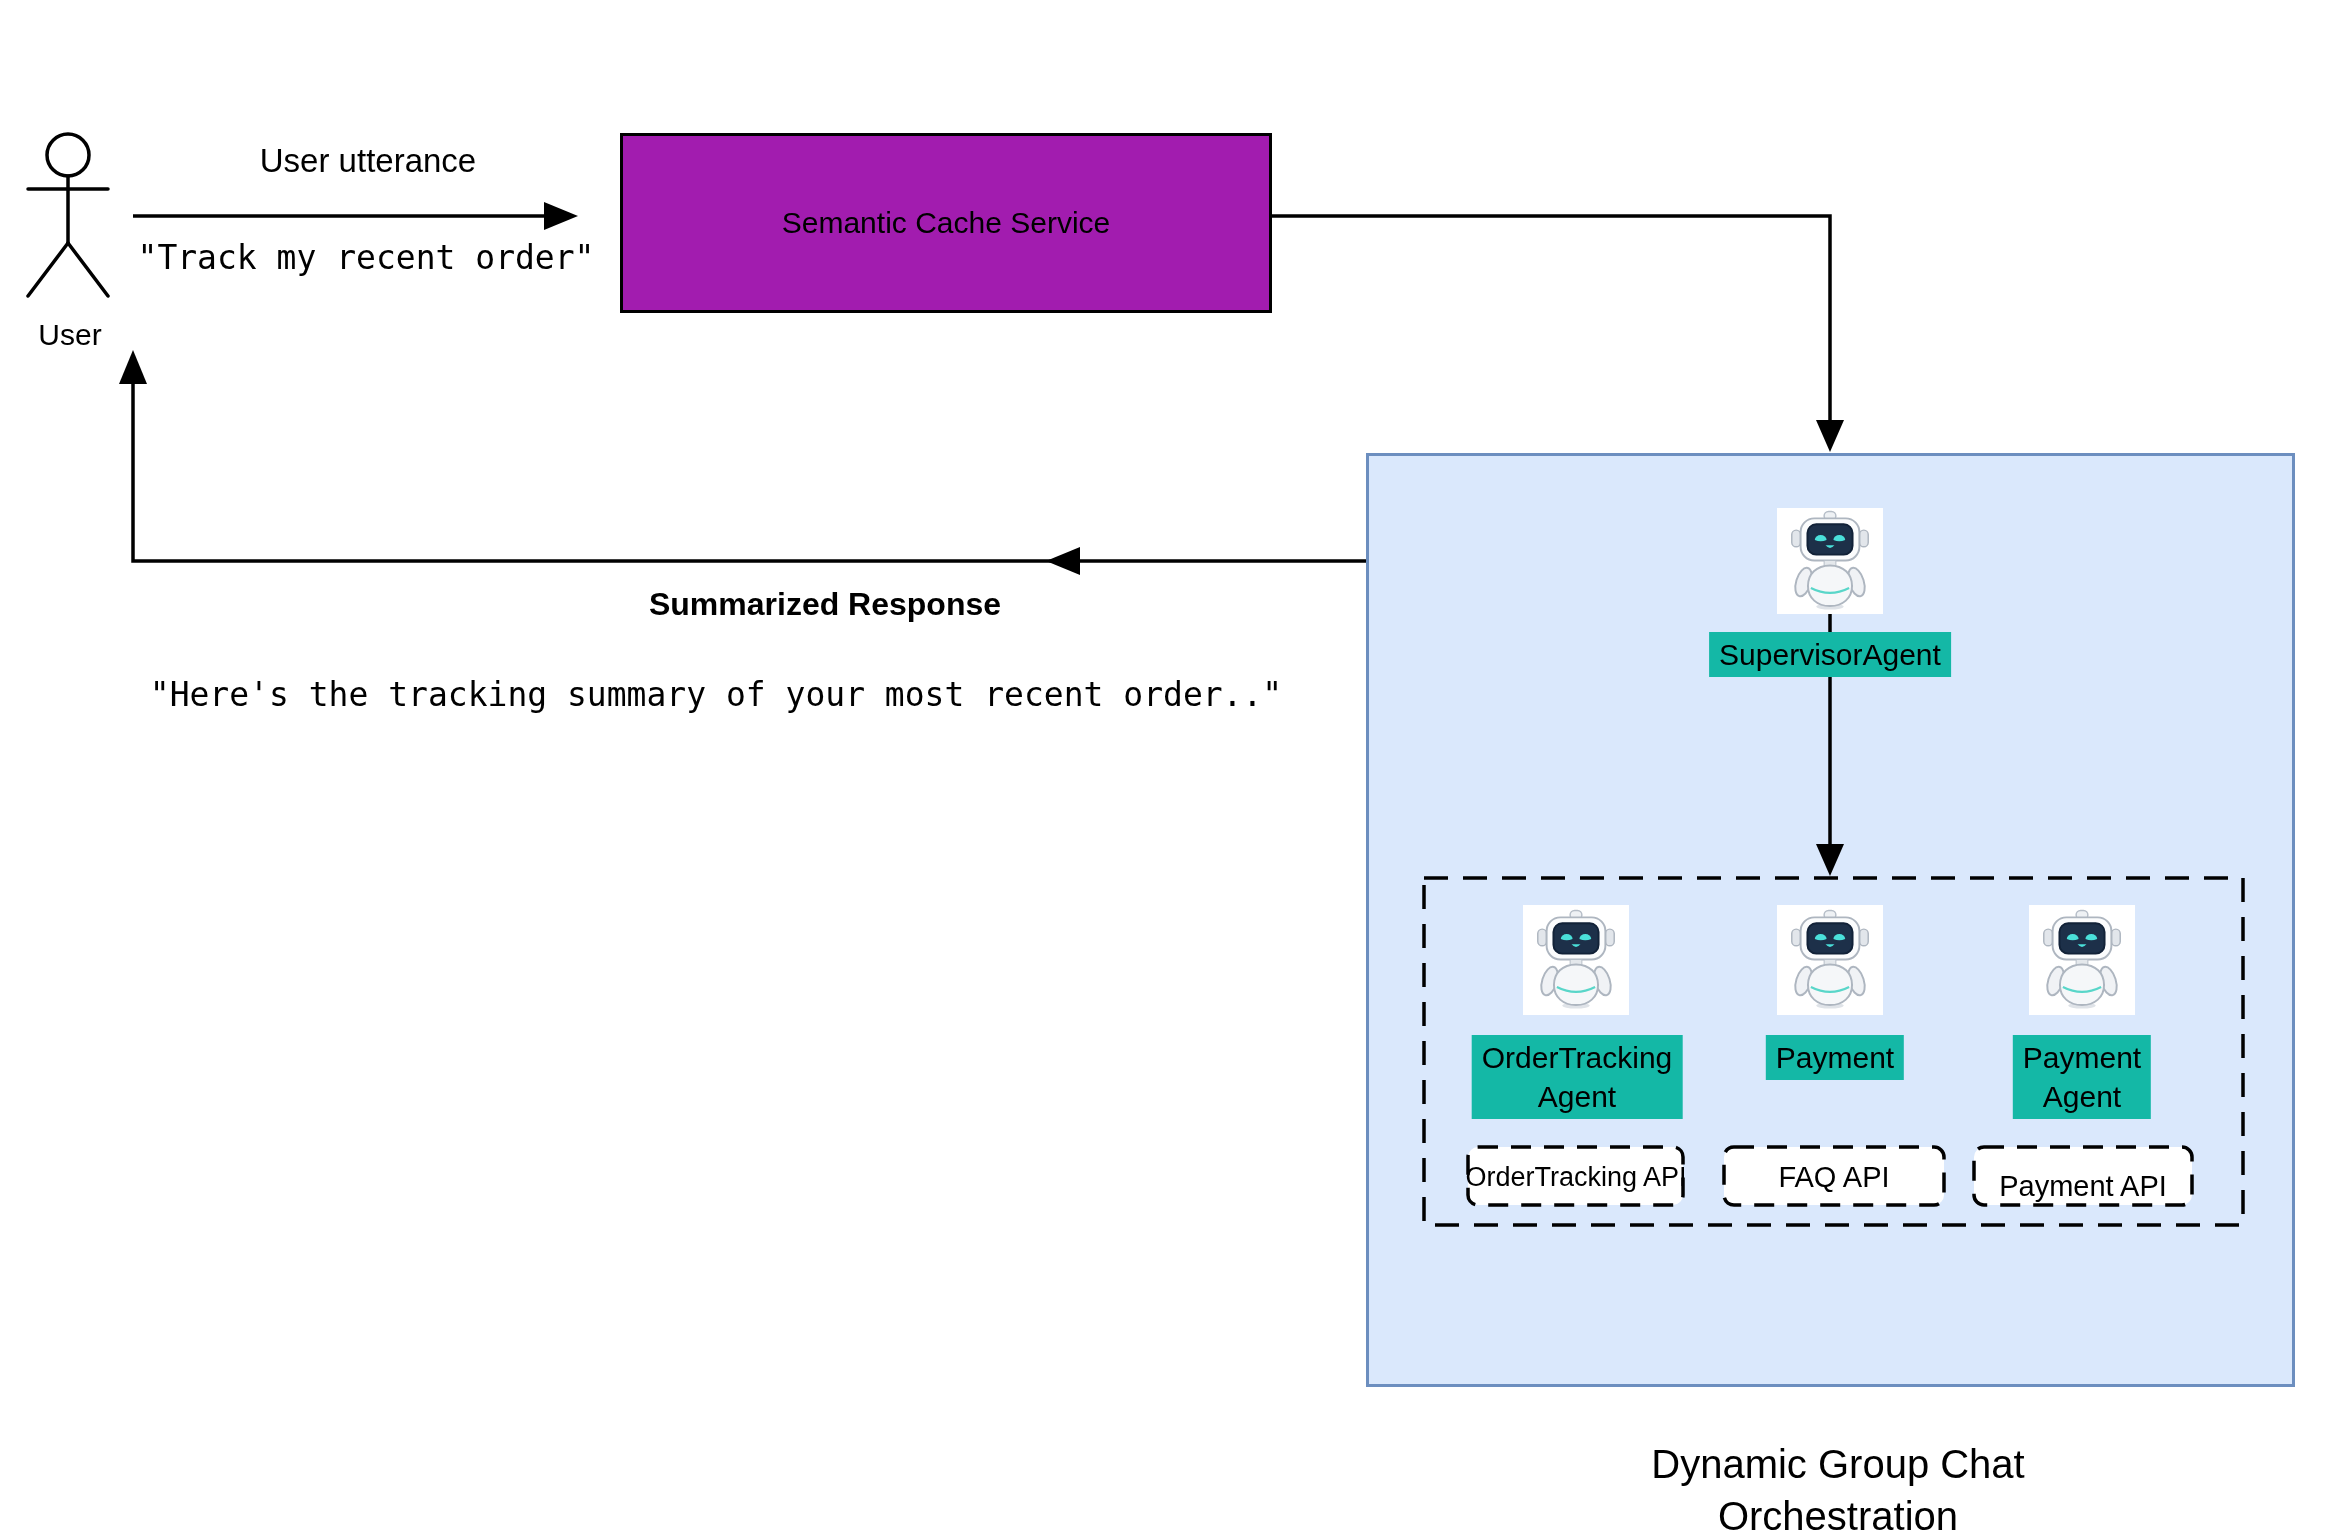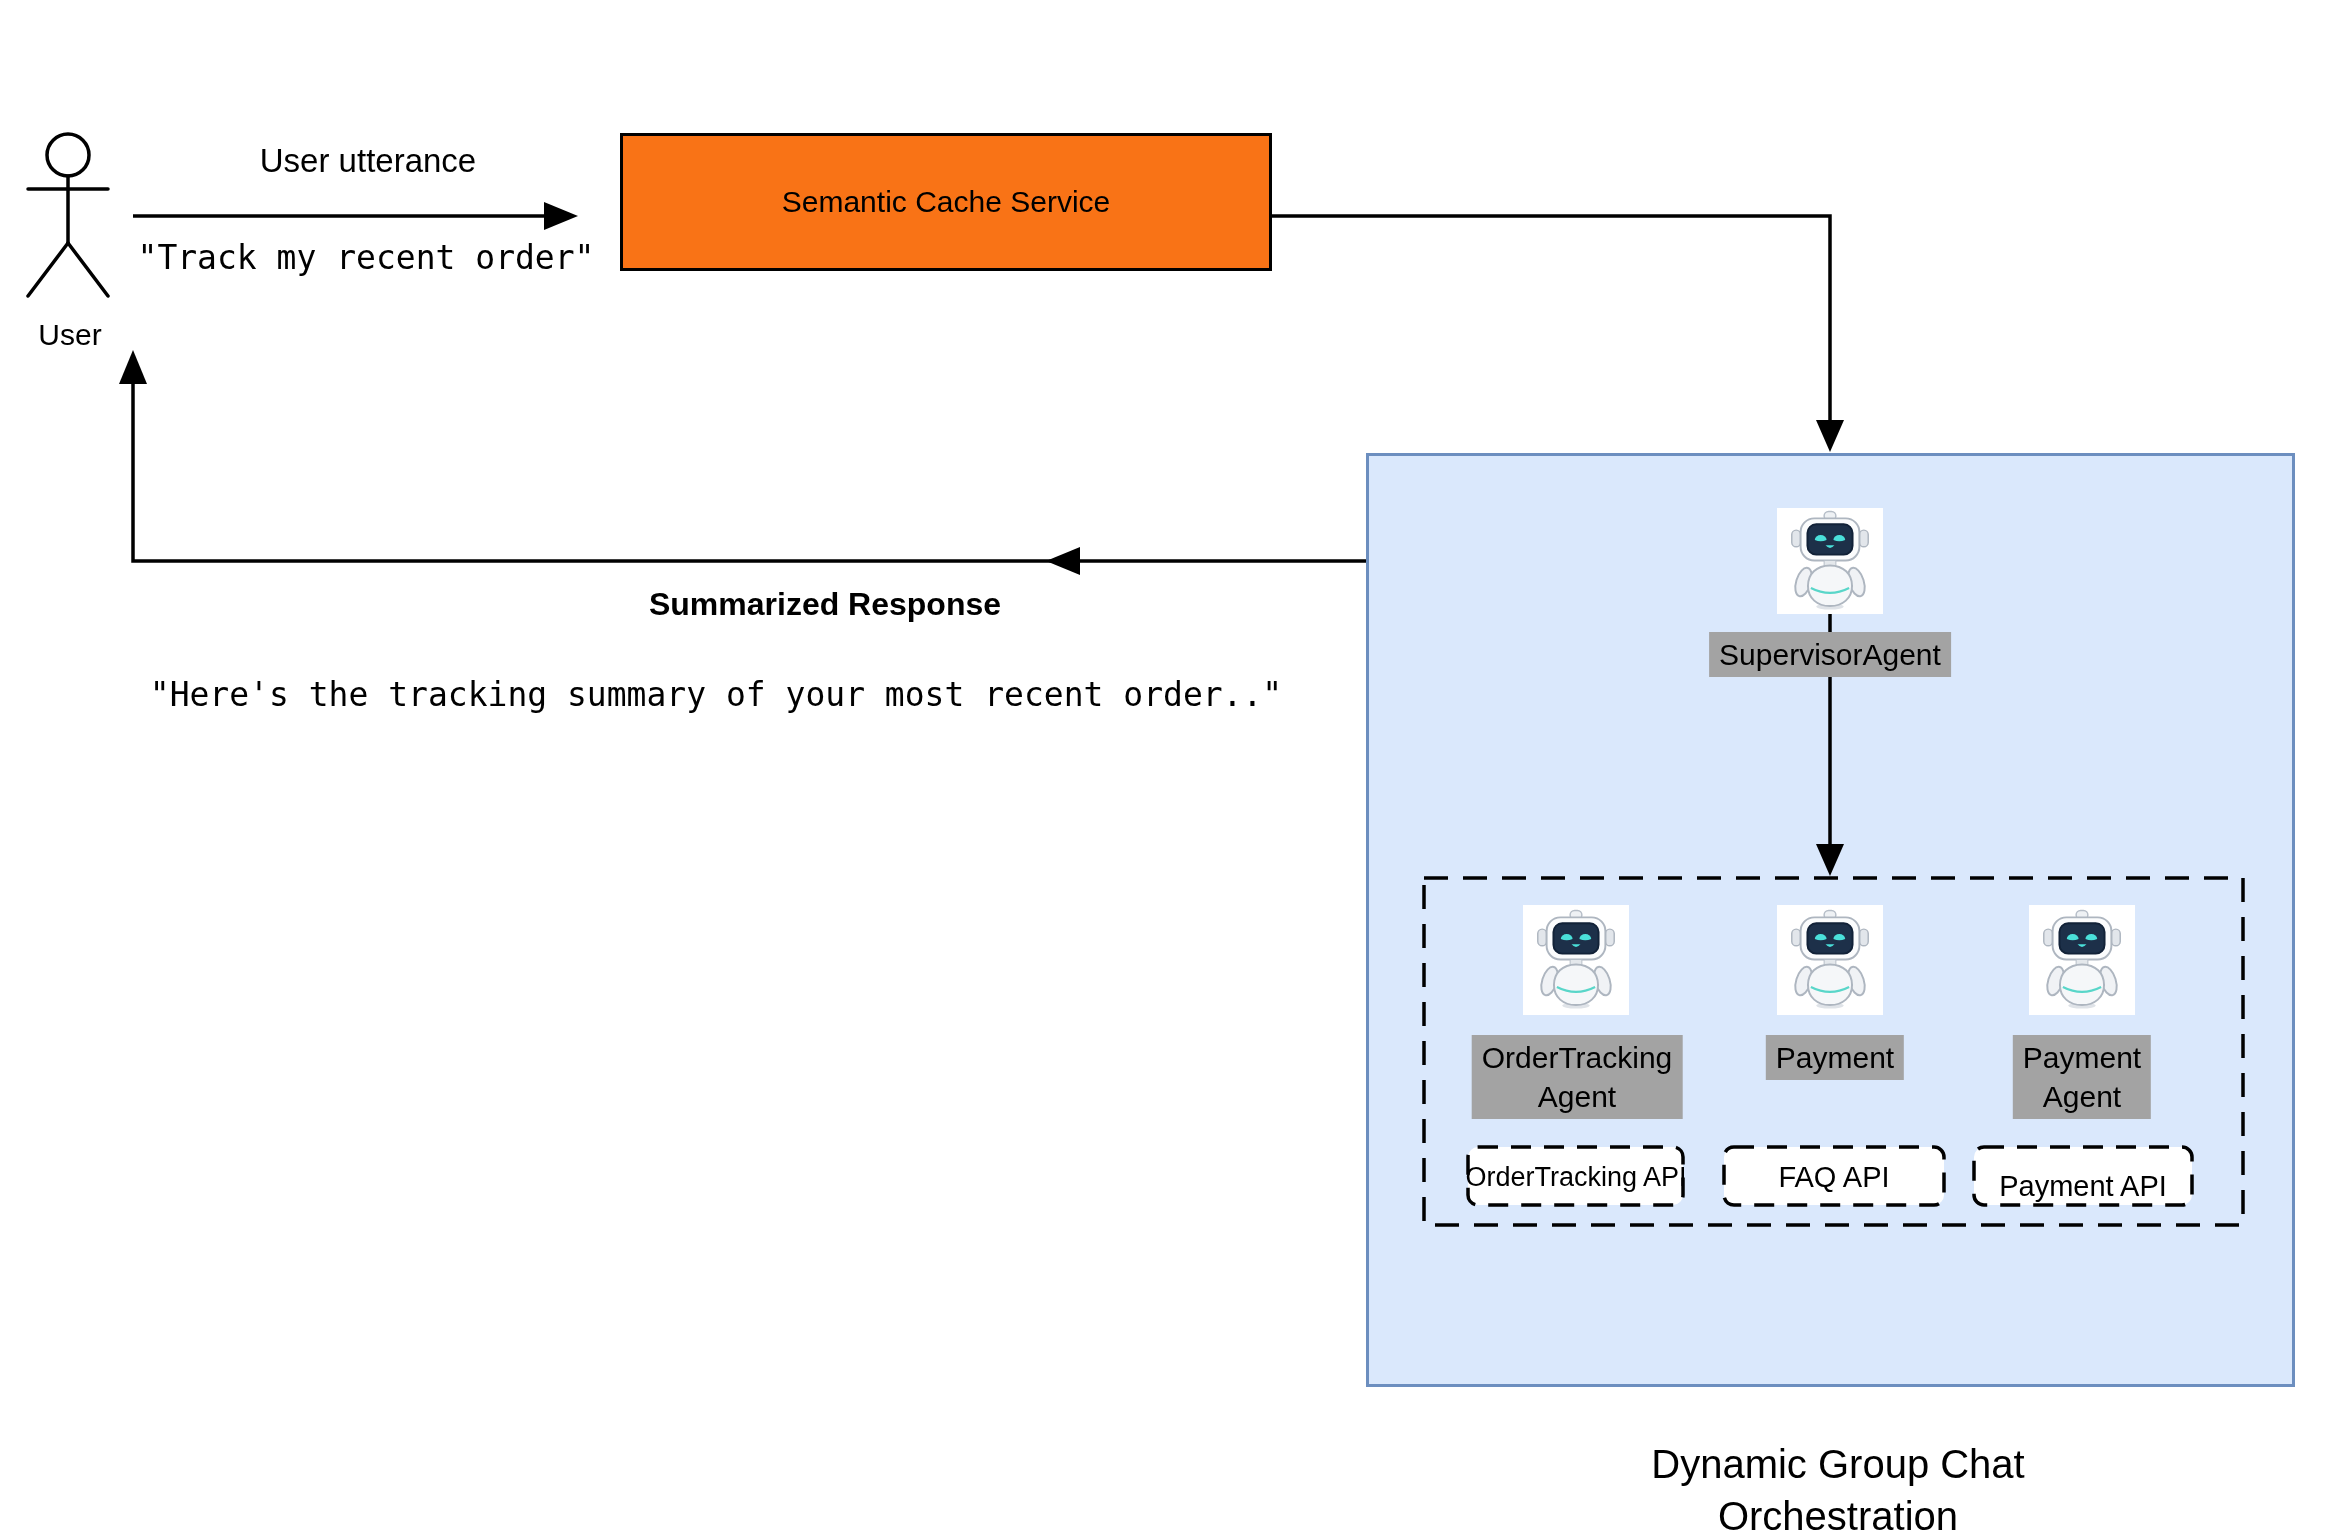--- a/index.html
+++ b/index.html
@@ -24,21 +24,21 @@
     position:absolute;
     white-space:pre-line;
     text-align:center;
     transform:translateX(-50%);
     line-height:1.3;
   }
   .mono{
     font-family:"DejaVu Sans Mono","Liberation Mono",monospace;
     white-space:pre;
   }
-  .whitebg{background:#a3a3a3;padding:3px 10px;}
+  .whitebg{background:#14b8a6;padding:3px 10px;}
   .robot-card{
     position:absolute;
     width:106px;height:110px;
     background:#ffffff;
     display:flex;align-items:center;justify-content:center;
   }
   .robot-card svg{width:98px;height:104px;display:block;}
   .fs30{font-size:30px;}
   .fs32{font-size:32px;font-weight:bold;}
   .fs33{font-size:33px;}
@@ -102,21 +102,21 @@
       <polygon points="1046,561 1080,547 1080,575" fill="#000"></polygon>
     </g>
 
     <rect x="1424" y="878" width="819" height="347" fill="none" stroke="#000" stroke-width="3.5" stroke-dasharray="24 15"></rect>
 
     <rect x="1468" y="1147" width="215" height="58" rx="10" fill="#ffffff" stroke="#000" stroke-width="3.5" stroke-dasharray="20 13"></rect>
     <rect x="1724" y="1147" width="220" height="58" rx="10" fill="#ffffff" stroke="#000" stroke-width="3.5" stroke-dasharray="20 13"></rect>
     <rect x="1974" y="1147" width="218" height="58" rx="10" fill="#ffffff" stroke="#000" stroke-width="3.5" stroke-dasharray="20 13"></rect>
   </svg>
 
-  <div class="abs" style="left:620px;top:133px;width:652px;height:138px;border:3px solid #000;box-sizing:border-box;background:#f97316;display:flex;align-items:center;justify-content:center;">
+  <div class="abs" style="left:620px;top:133px;width:652px;height:180px;border:3px solid #000;box-sizing:border-box;background:#a21caf;display:flex;align-items:center;justify-content:center;">
     <span class="fs30">Semantic Cache Service</span>
   </div>
 
   <div class="robot-card" style="left:1777px;top:508px;width:106px;height:106px;">
     <svg viewBox="0 0 100 105">
         <use href="#robot"></use>
       </svg>
   </div>
   <div class="robot-card" style="left:1523px;top:905px;">
     <svg viewBox="0 0 100 105">

